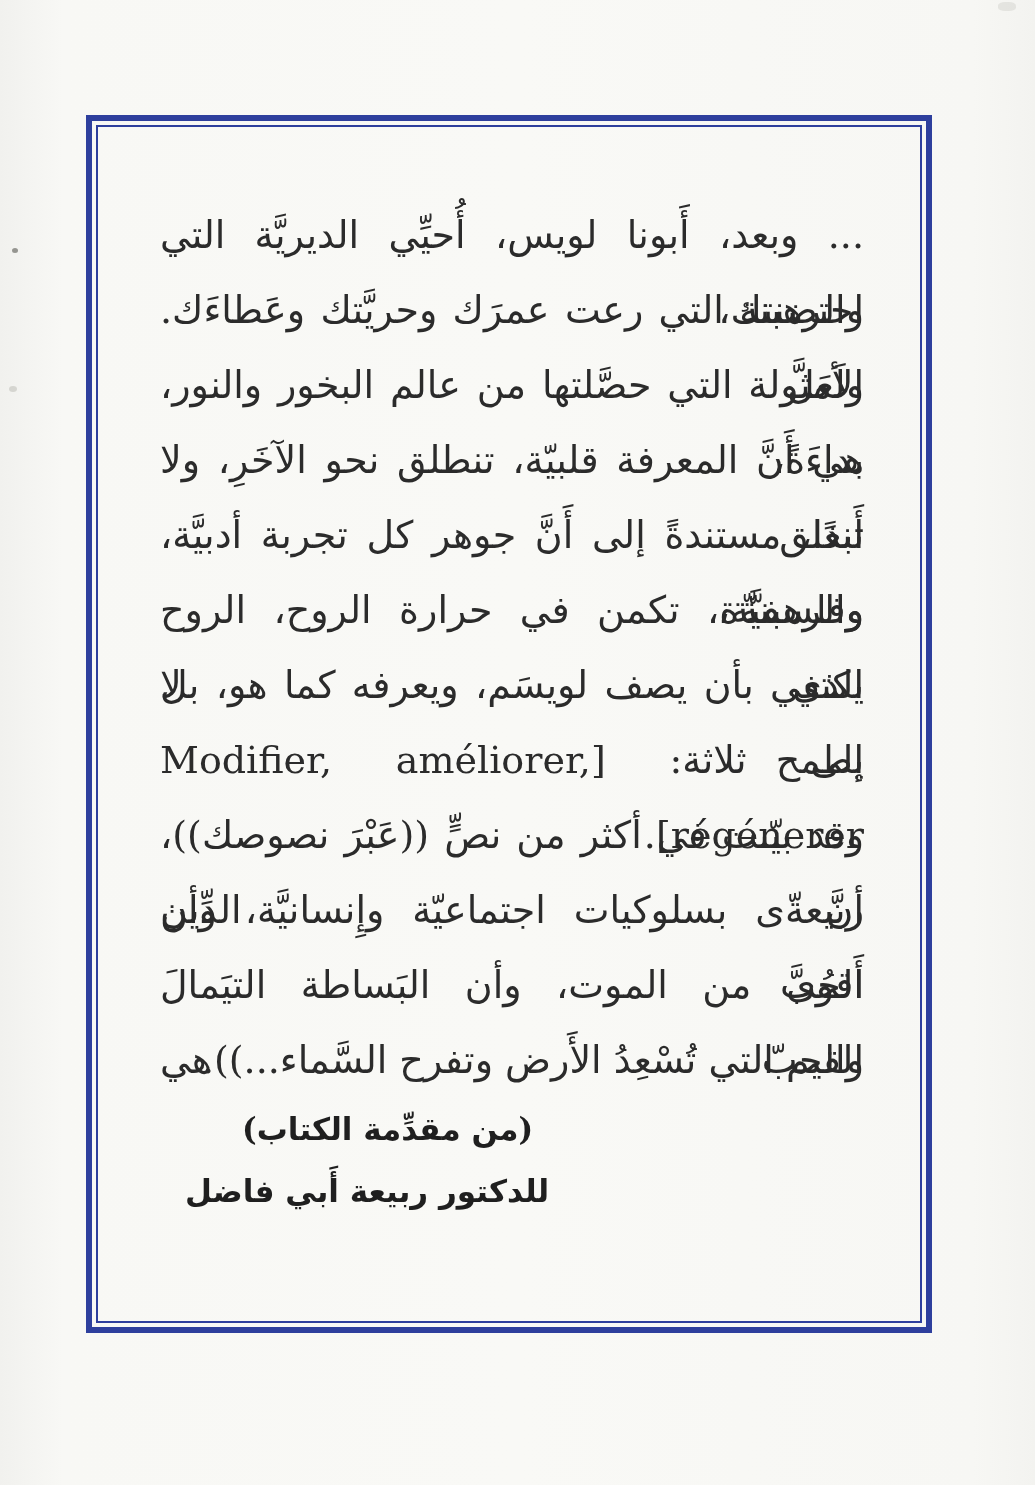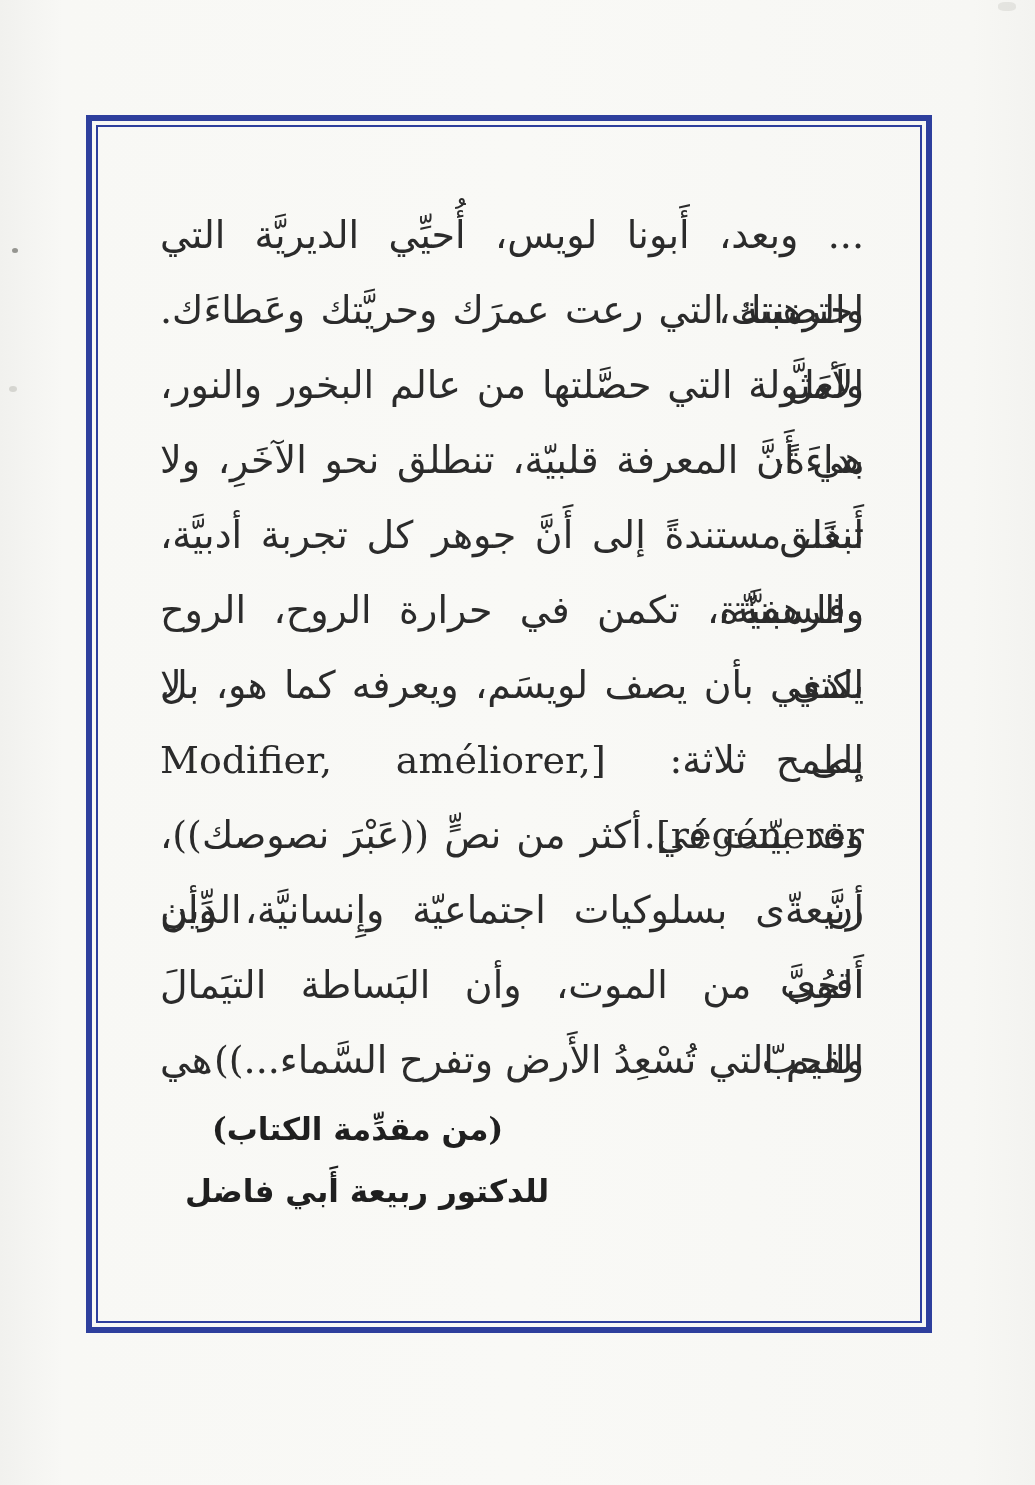--- a/index.html
+++ b/index.html
@@ -44,21 +44,21 @@
     text-align-last:right;
   }
   .sig{
     direction:rtl;
     font-weight:bold;
     font-size:31px;
     line-height:62px;
     text-align:left;
     color:#1f1f1f;
   }
-  .sig-1{margin-left:52px;}
+  .sig-1{margin-left:82px;}
   .sig-2{margin-left:25px;}
 </style>
 </head>
 <body>
 
 <div class="page">
 
   <div class="speck speck-1"></div>
   <div class="speck speck-2"></div>
   <div class="speck speck-3"></div>

